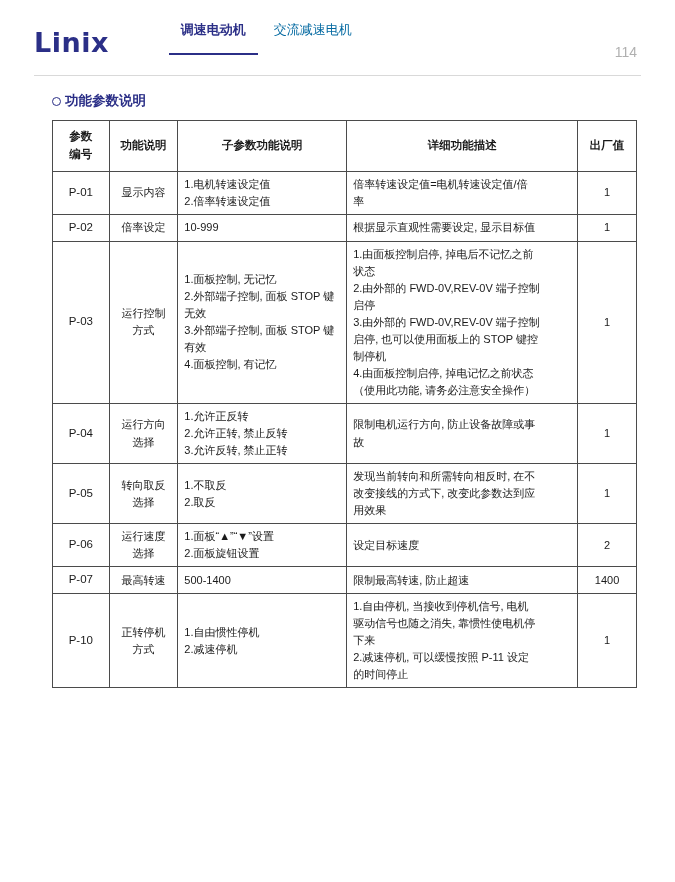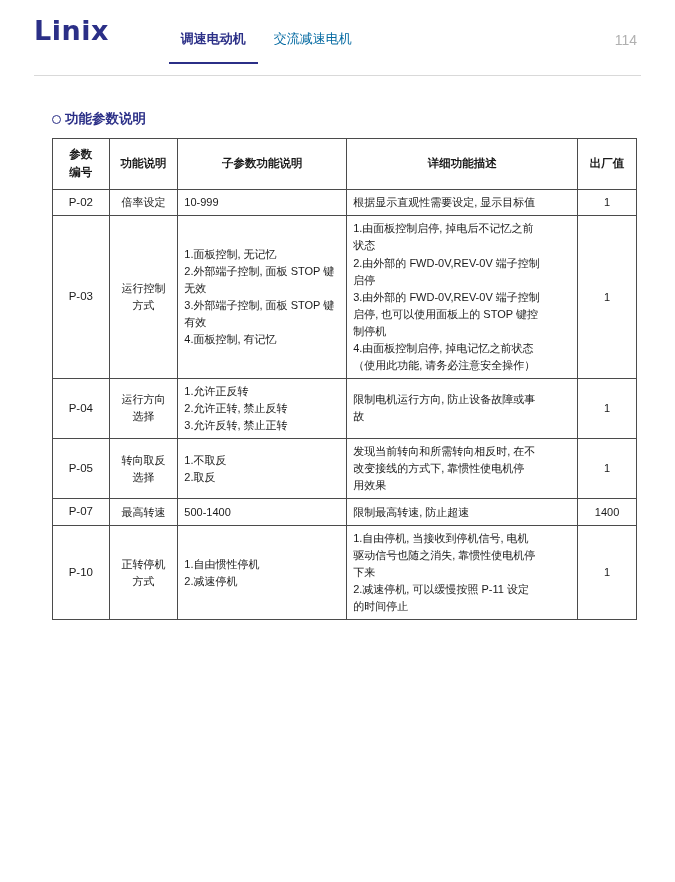--- a/index.html
+++ b/index.html
@@ -11,21 +11,21 @@
     font-family: "Liberation Sans", sans-serif;
     color: #1a1a1a;
     position: relative;
     overflow: hidden;
   }
 
   
   .header {
     position: relative;
     height: 76px;
-    padding: 12px 34px;
+    padding: 0 34px;
     display: flex;
     align-items: flex-end;
   }
   .header-inner {
     width: 100%;
     display: flex;
     align-items: flex-end;
     height: 100%;
   }
   .logo {
@@ -33,21 +33,21 @@
     font-size: 27px;
     font-weight: bold;
     color: #2b2f87;
     letter-spacing: 0.5px;
     padding-bottom: 18px;
     margin-right: 58px;
     white-space: nowrap;
   }
   .tabs {
     display: flex;
-    align-items: flex-end;
+    align-items: center;
     flex: 1;
     height: 100%;
   }
   .tab {
     font-size: 13px;
     padding: 0 14px 16px 14px;
     color: #0369a1;
     white-space: nowrap;
     position: relative;
   }
@@ -76,21 +76,21 @@
     right: 34px;
     bottom: 0;
     height: 1px;
     background: #d9d9d9;
   }
 
   
   .section-title {
     display: flex;
     align-items: center;
-    margin: 34px 0 10px 52px;
+    margin: 16px 0 10px 52px;
     font-size: 13.5px;
     font-weight: bold;
     color: #2b2f87;
   }
   .circle-icon {
     display: inline-block;
     width: 9px;
     height: 9px;
     border: 1.6px solid #2b2f87;
     border-radius: 50%;
@@ -177,20 +177,41 @@
           <div>编号</div>
         </th>
         <th>功能说明</th>
         <th>子参数功能说明</th>
         <th>详细功能描述</th>
         <th>出厂值</th>
       </tr>
     </thead>
     <tbody>
 
+      <tr>
+        <td class="code">P-01</td>
+        <td class="name">
+          <div class="lines">
+            <div>显示内容</div>
+          </div>
+        </td>
+        <td class="sub">
+          <div class="lines">
+            <div>1.电机转速设定值</div>
+            <div>2.倍率转速设定值</div>
+          </div>
+        </td>
+        <td class="desc">
+          <div class="lines">
+            <div>倍率转速设定值=电机转速设定值/倍</div>
+            <div>率</div>
+          </div>
+        </td>
+        <td class="factory">1</td>
+      </tr>
 
       <tr>
         <td class="code">P-02</td>
         <td class="name">
           <div class="lines">
             <div>倍率设定</div>
           </div>
         </td>
         <td class="sub">
           <div class="lines">
@@ -273,27 +294,48 @@
         </td>
         <td class="sub">
           <div class="lines">
             <div>1.不取反</div>
             <div>2.取反</div>
           </div>
         </td>
         <td class="desc">
           <div class="lines">
             <div>发现当前转向和所需转向相反时, 在不</div>
-            <div>改变接线的方式下, 靠惯性使电机停</div>
+            <div>改变接线的方式下, 改变此参数达到应</div>
             <div>用效果</div>
           </div>
         </td>
         <td class="factory">1</td>
       </tr>
 
+      <tr>
+        <td class="code">P-06</td>
+        <td class="name">
+          <div class="lines">
+            <div>运行速度</div>
+            <div>选择</div>
+          </div>
+        </td>
+        <td class="sub">
+          <div class="lines">
+            <div>1.面板“▲”“▼”设置</div>
+            <div>2.面板旋钮设置</div>
+          </div>
+        </td>
+        <td class="desc">
+          <div class="lines">
+            <div>设定目标速度</div>
+          </div>
+        </td>
+        <td class="factory">2</td>
+      </tr>
 
       <tr>
         <td class="code">P-07</td>
         <td class="name">
           <div class="lines">
             <div>最高转速</div>
           </div>
         </td>
         <td class="sub">
           <div class="lines">

